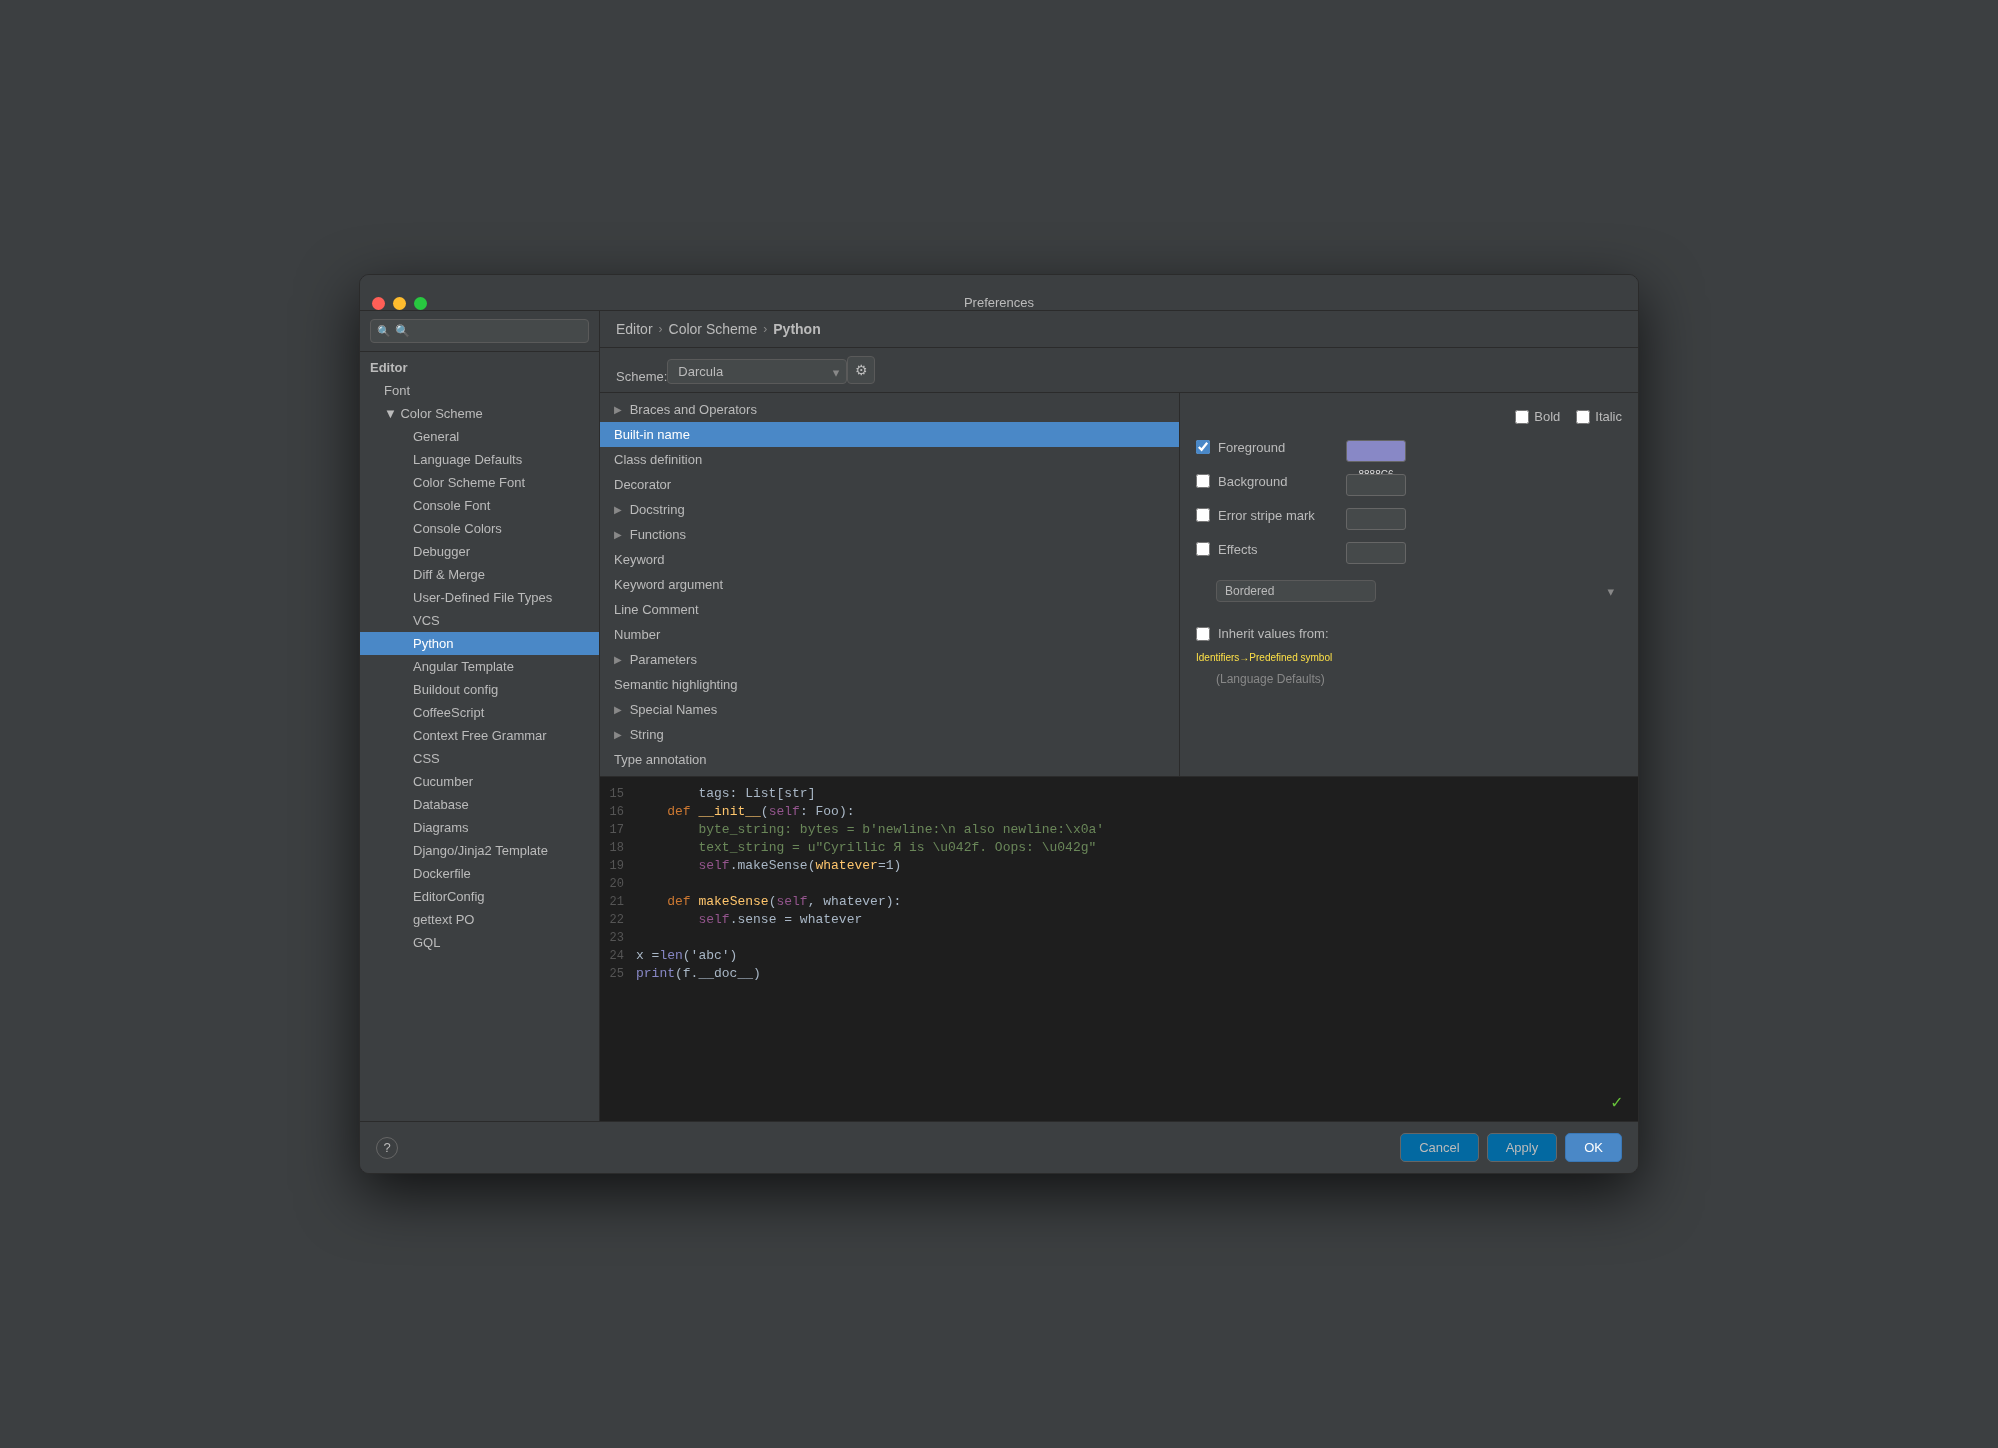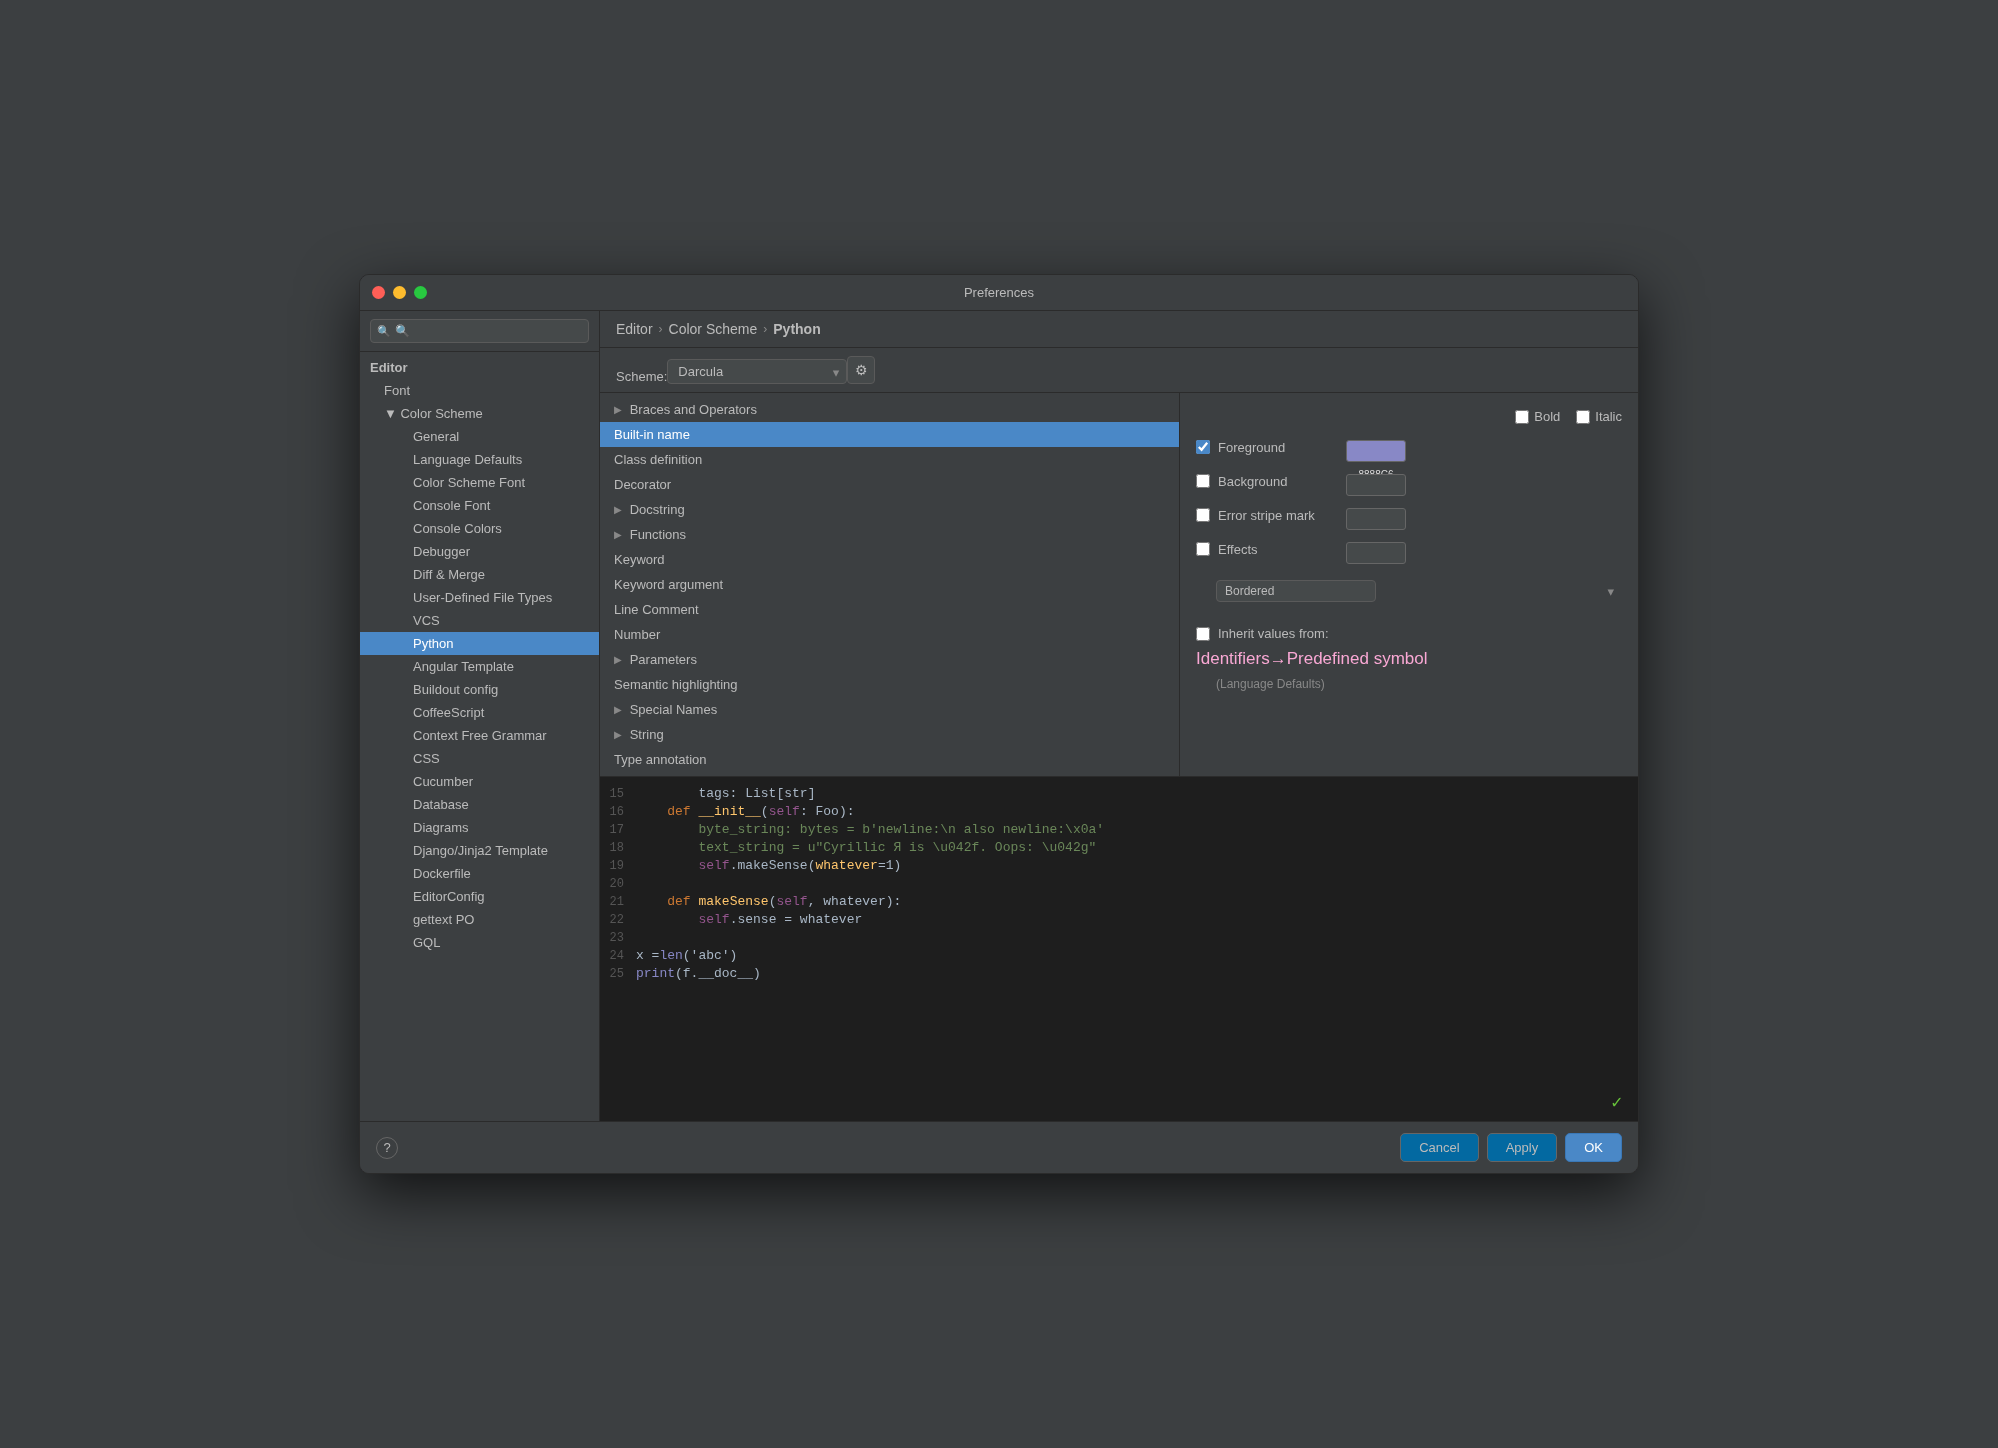--- a/index.html
+++ b/index.html
@@ -21,21 +21,21 @@
       border: 1px solid #2b2b2b;
       box-shadow: 0 20px 60px rgba(0,0,0,0.7);
       display: flex;
       flex-direction: column;
       overflow: hidden;
     }
     .titlebar {
       background: #3c3f41;
       height: 36px;
       display: flex;
-      align-items: center;
+      align-items: flex-end;
       padding: 0 12px;
       border-bottom: 1px solid #2b2b2b;
       position: relative;
     }
     .titlebar-title {
       position: absolute;
       left: 50%;
       transform: translateX(-50%);
       color: #bbbbbb;
       font-size: 13px;
@@ -302,22 +302,22 @@
       display: flex;
       flex-direction: column;
       gap: 8px;
     }
     .inherit-row {
       display: flex;
       align-items: center;
       gap: 8px;
     }
     .inherit-link {
-      color: #f9a8d4;
-      font-size: 17px;
+      color: #fde047;
+      font-size: 10px;
       cursor: pointer;
       text-decoration: none;
     }
     .inherit-sub {
       color: #888;
       font-size: 12px;
       padding-left: 20px;
     }
     .code-preview {
       flex: 1;

